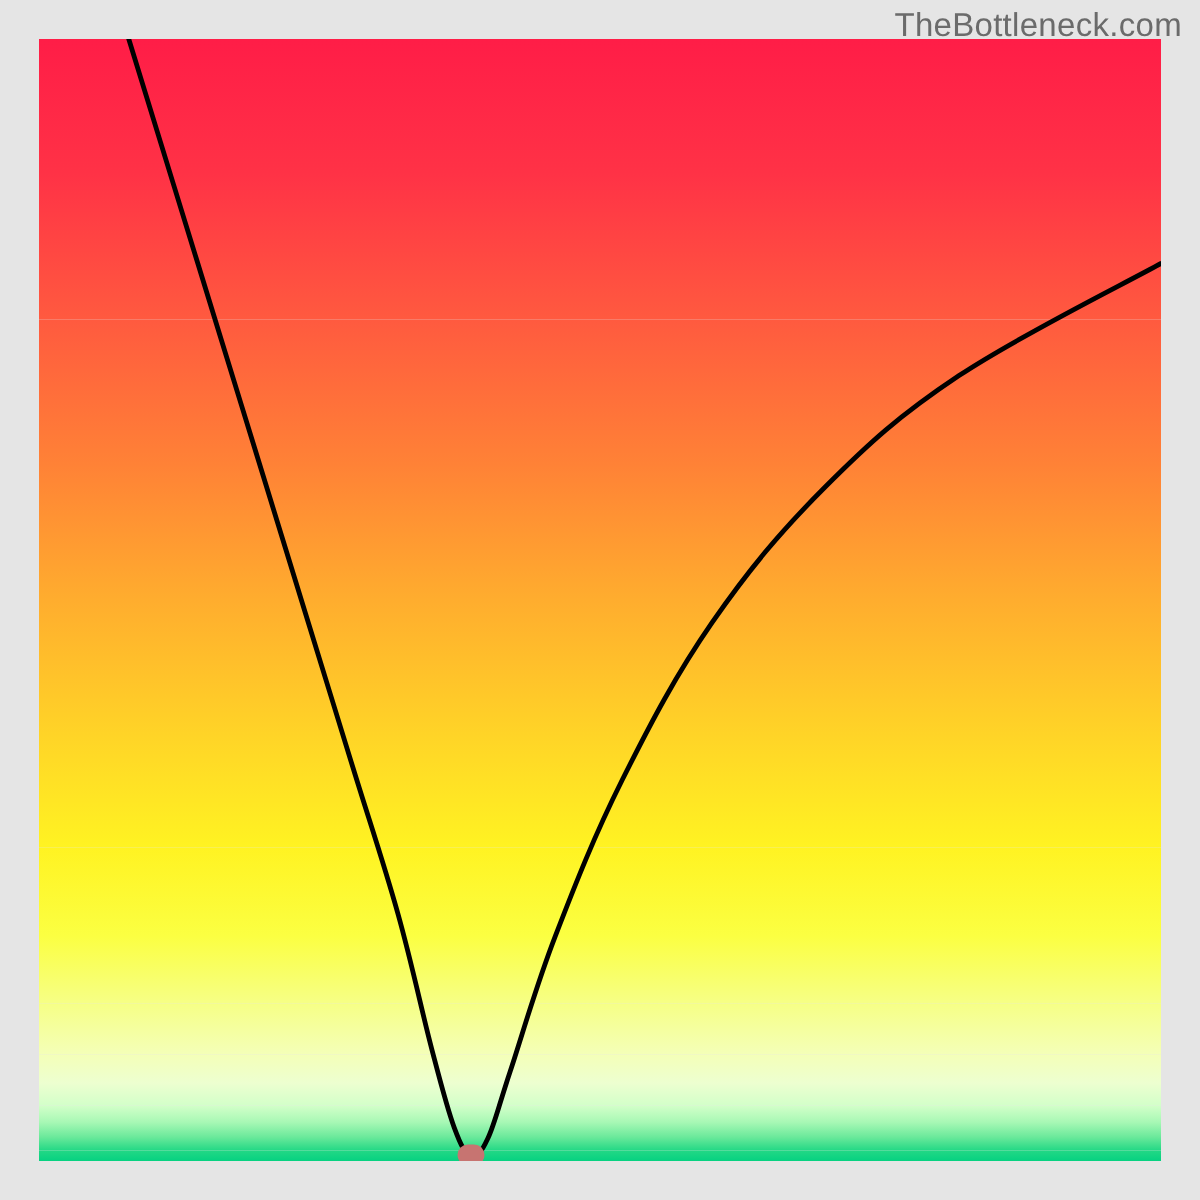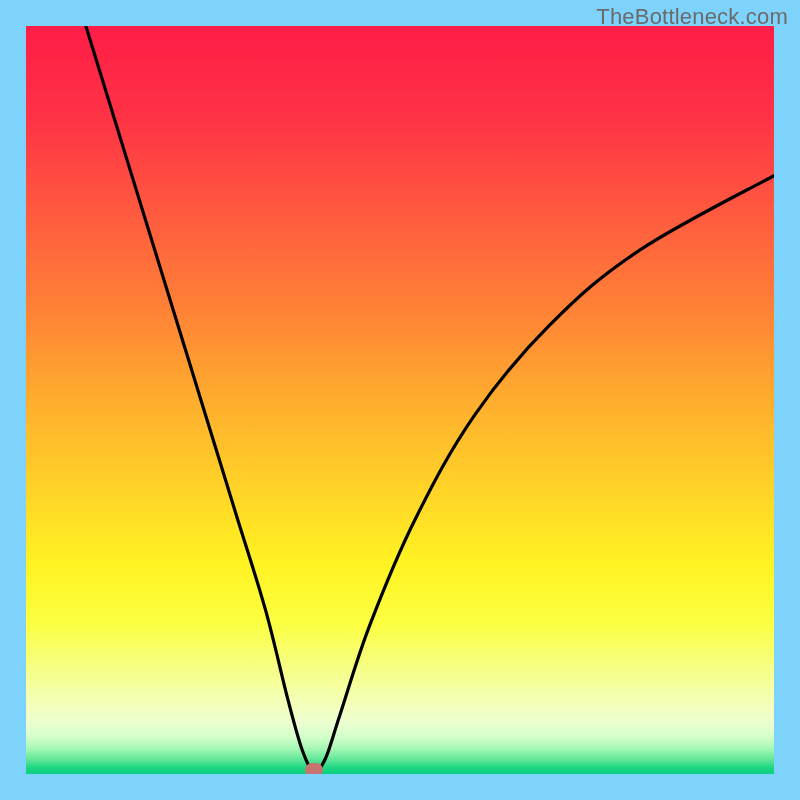--- a/index.html
+++ b/index.html
@@ -10,21 +10,21 @@
     background: #000;
     overflow: hidden;
     font-family: Arial, Helvetica, sans-serif;
   }
   .frame {
     position: absolute;
     left: 0;
     top: 0;
     width: 800px;
     height: 800px;
-    background: #7dd3fc;
+    background: #e5e5e5;
   }
   .plot-area {
     position: absolute;
     left: 26px;
     top: 26px;
     width: 748px;
     height: 748px;
     overflow: hidden;
   }
   .gradient-block {

